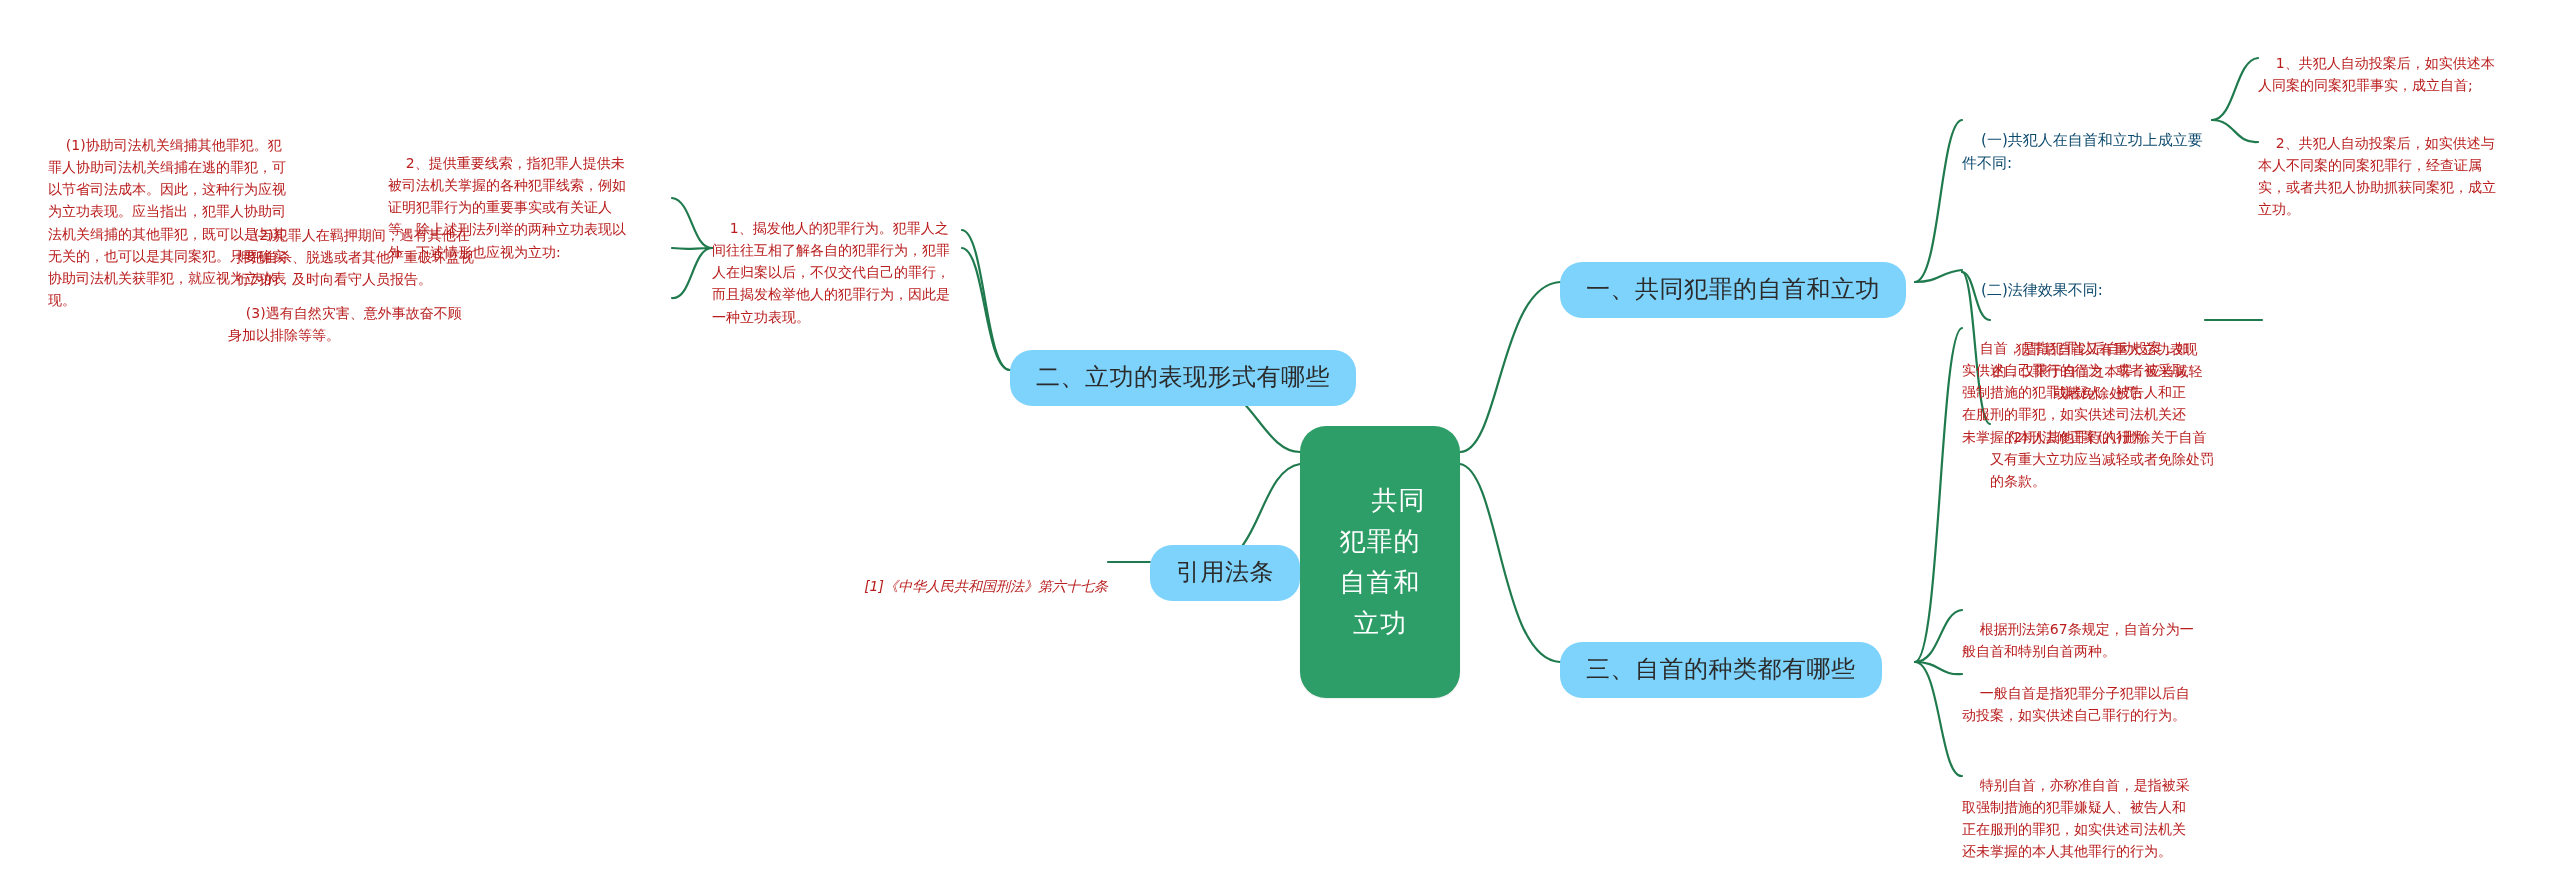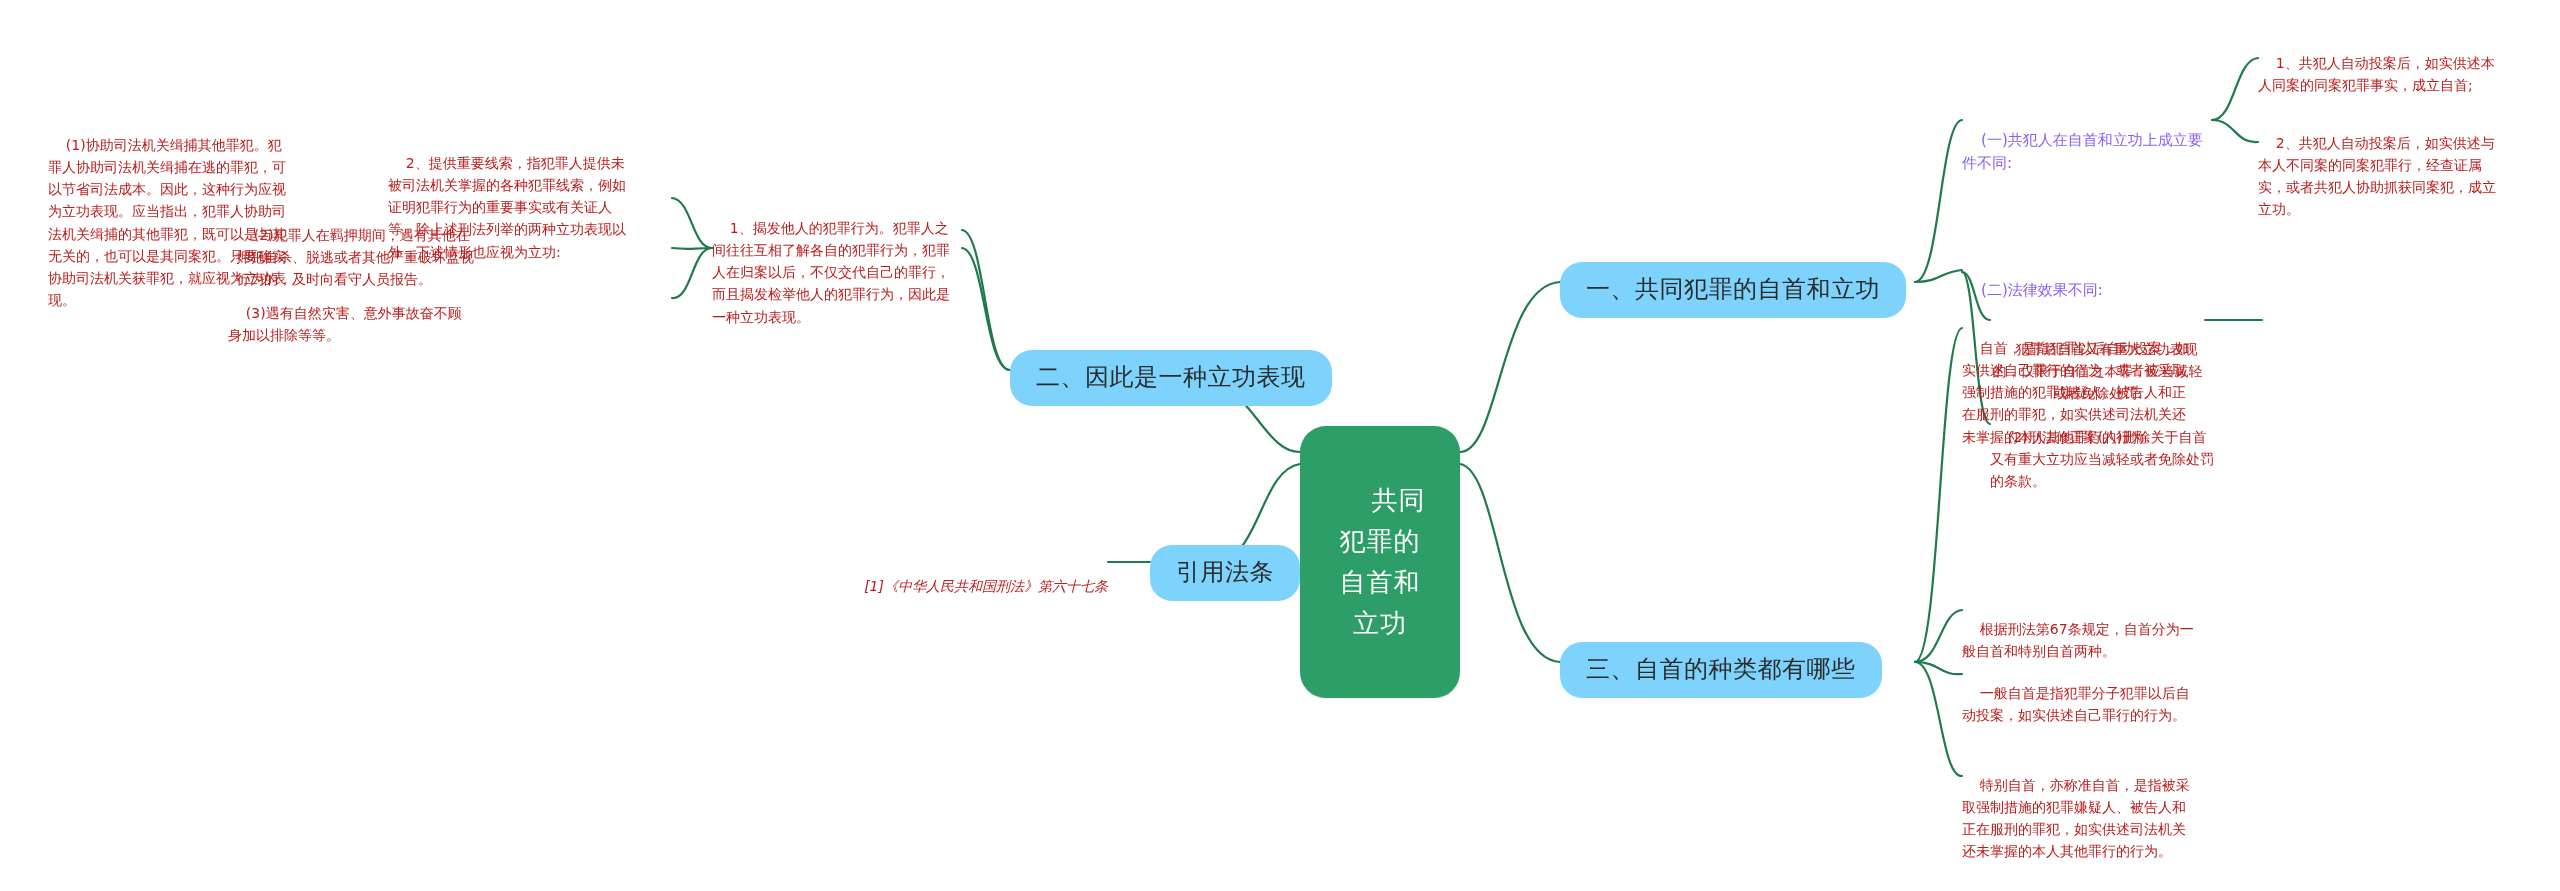--- a/index.html
+++ b/index.html
@@ -35,21 +35,21 @@
     font-size:24px;
     padding:9px 26px;
     color:#2b2b2b;
     letter-spacing:0.5px;
     text-align:right;
     white-space:nowrap;
   }
   
   .lvl2{
     font-size:15px;
-    color:#8b5cf6;
+    color:#0c4a6e;
     background:transparent;
   }
   
   .lvl3{
     font-size:14px;
     color:#b91c1c;
     background:transparent;
   }
 </style>
 </head>
@@ -142,21 +142,21 @@
 
   <div class="node lvl3" style="left:1962px;top:660px;width:232px;">
     <span>一般自首是指犯罪分子犯罪以后自动投案，如实供述自己罪行的行为。</span>
   </div>
 
   <div class="node lvl3" style="left:1962px;top:752px;width:232px;">
     <span>特别自首，亦称准自首，是指被采取强制措施的犯罪嫌疑人、被告人和正在服刑的罪犯，如实供述司法机关还未掌握的本人其他罪行的行为。</span>
   </div>
 
   <div class="node lvl1" style="left:1010px;top:350px;">
-    <span>二、因此是一种立功表现</span>
+    <span>二、立功的表现形式有哪些</span>
   </div>
 
   <div class="node lvl3" style="left:712px;top:195px;width:250px;">
     <span>1、揭发他人的犯罪行为。犯罪人之间往往互相了解各自的犯罪行为，犯罪人在归案以后，不仅交代自己的罪行，而且揭发检举他人的犯罪行为，因此是一种立功表现。</span>
   </div>
 
   <div class="node lvl3" style="left:388px;top:130px;width:250px;">
     <span>2、提供重要线索，指犯罪人提供未被司法机关掌握的各种犯罪线索，例如证明犯罪行为的重要事实或有关证人等。除上述刑法列举的两种立功表现以外，下述情形也应视为立功:</span>
   </div>
 

